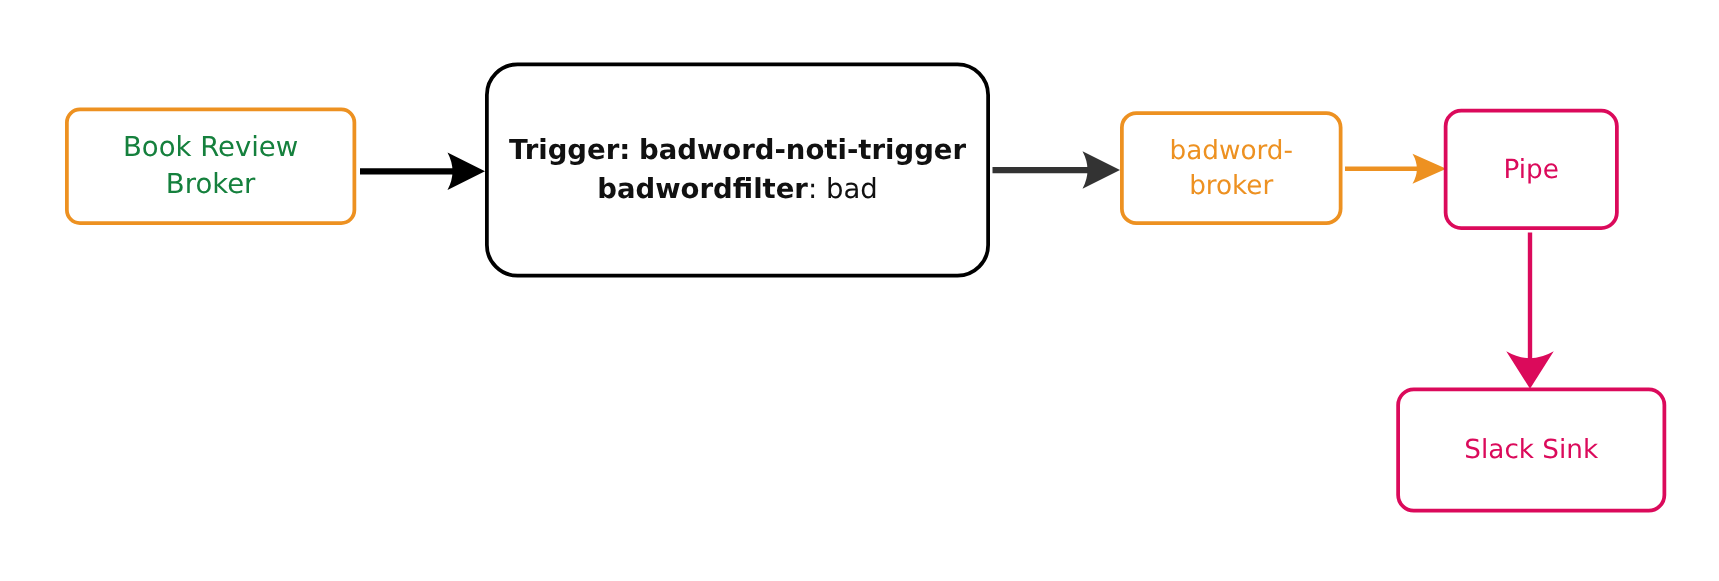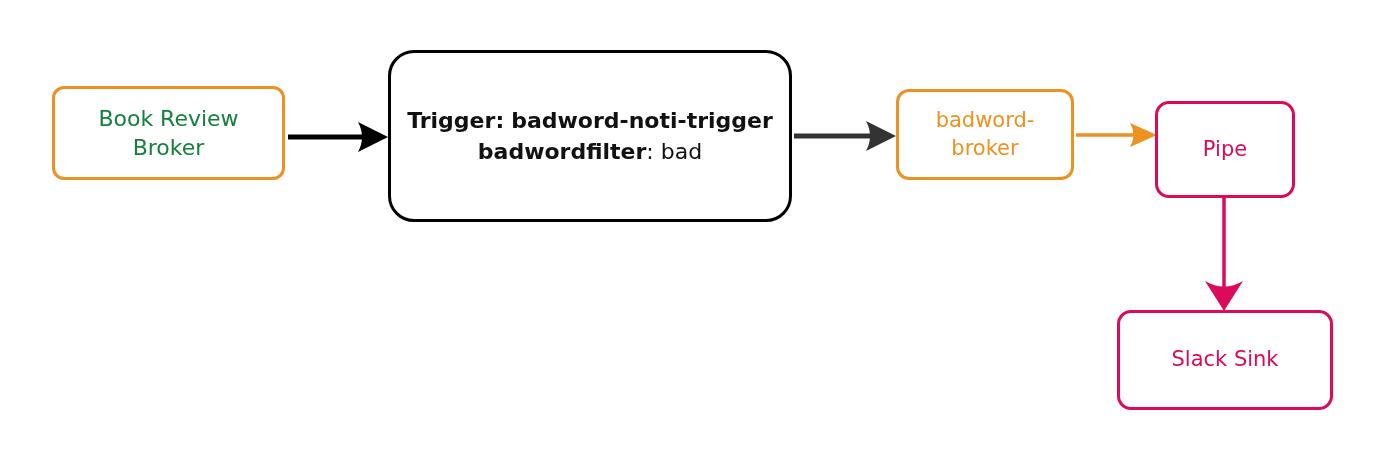--- a/index.html
+++ b/index.html
@@ -77,21 +77,20 @@
   
   #node-pipe {
     left: 1155px;
     top: 87px;
     width: 140px;
     height: 97px;
     border: 3.5px solid #DB0A5B;
     border-radius: 14px;
     color: #DB0A5B;
     font-size: 21px;
-    margin-top: 14px;
   }
 
   
   #node-slack-sink {
     left: 1117px;
     top: 310px;
     width: 216px;
     height: 100px;
     border: 3.5px solid #DB0A5B;
     border-radius: 14px;

